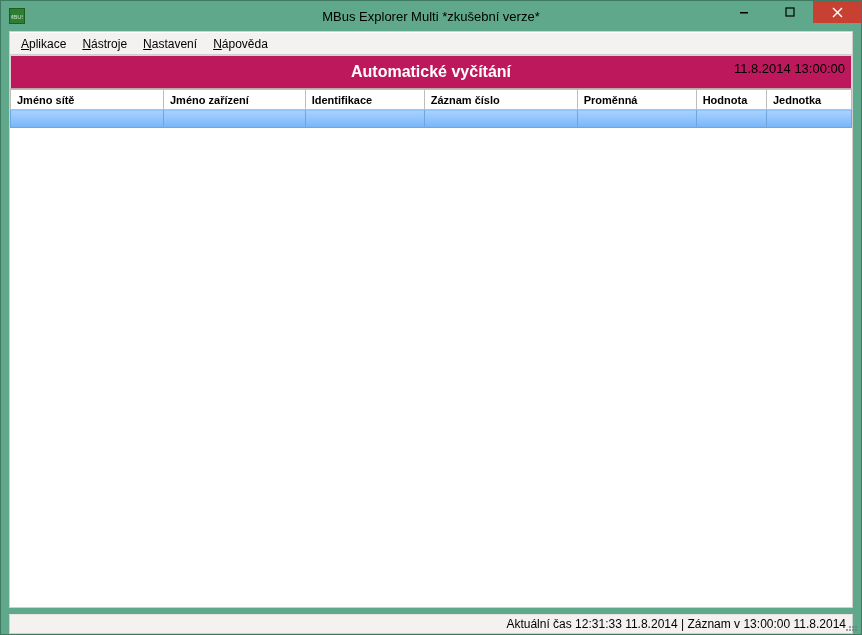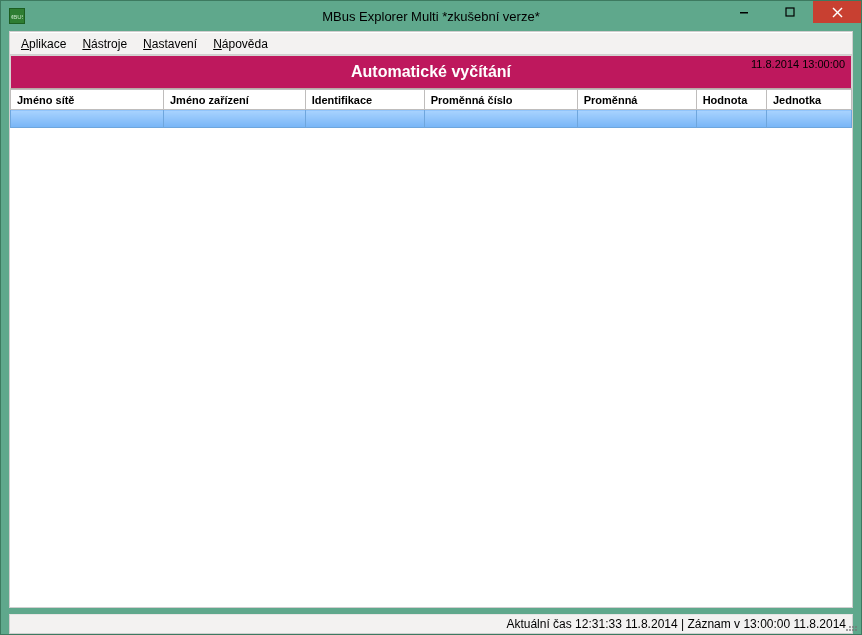--- a/index.html
+++ b/index.html
@@ -132,23 +132,23 @@
       justify-content: center;
       color: #fff;
       font-weight: bold;
       font-size: 16px;
       border: 1px solid #d6d3d2;
       border-bottom: 1px solid #b7aaa5;
     }
     .banner .timestamp {
       position: absolute;
       right: 6px;
-      bottom: 18px;
-      color: #000;
-      font-size: 11px;
+      bottom: 12px;
+      color: #000;
+      font-size: 13px;
       font-weight: normal;
       margin-top: 43px;
     }
 
     
     .table-area {
       flex: 1;
       background: #fff;
       overflow: hidden;
       display: flex;
@@ -277,21 +277,21 @@
       <span class="timestamp">11.8.2014 13:00:00</span>
     </div>
 
     <div class="table-area">
       <table class="grid">
         <thead>
           <tr>
             <th class="col0">Jméno sítě</th>
             <th class="col1">Jméno zařízení</th>
             <th class="col2">Identifikace</th>
-            <th class="col3">Proměnná číslo</th>
+            <th class="col3">Záznam číslo</th>
             <th class="col4">Proměnná</th>
             <th class="col5">Hodnota</th>
             <th class="col6">Jednotka</th>
           </tr>
         </thead>
         <tbody>
           <tr class="data-row">
             <td class="col0"></td>
             <td class="col1"></td>
             <td class="col2"></td>

